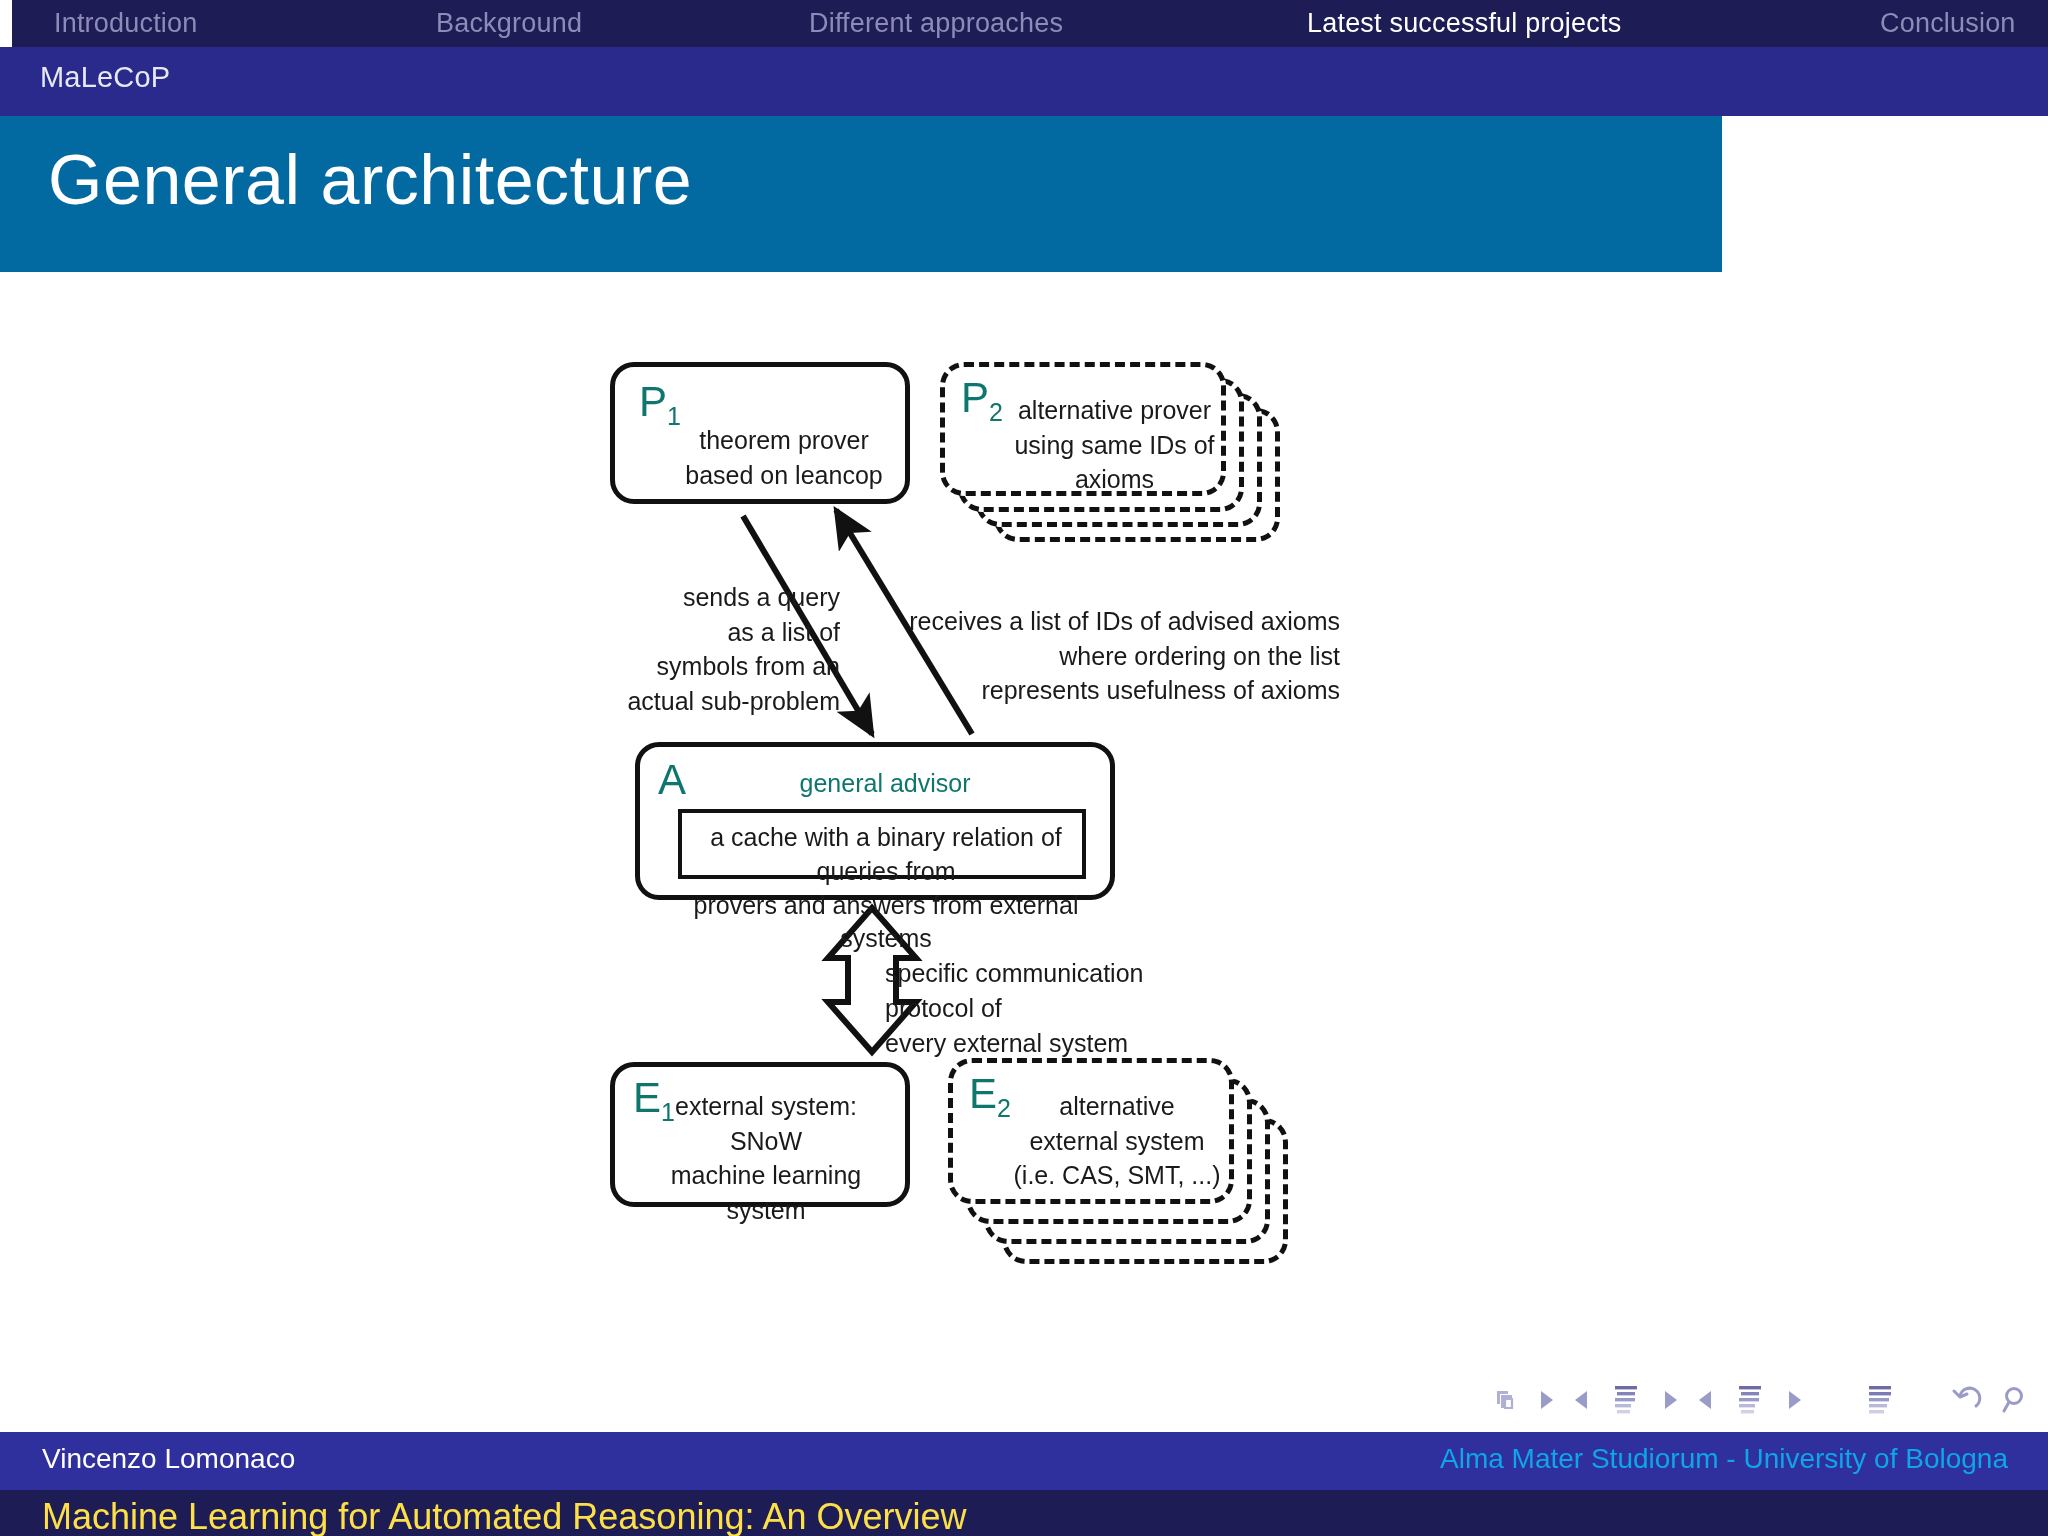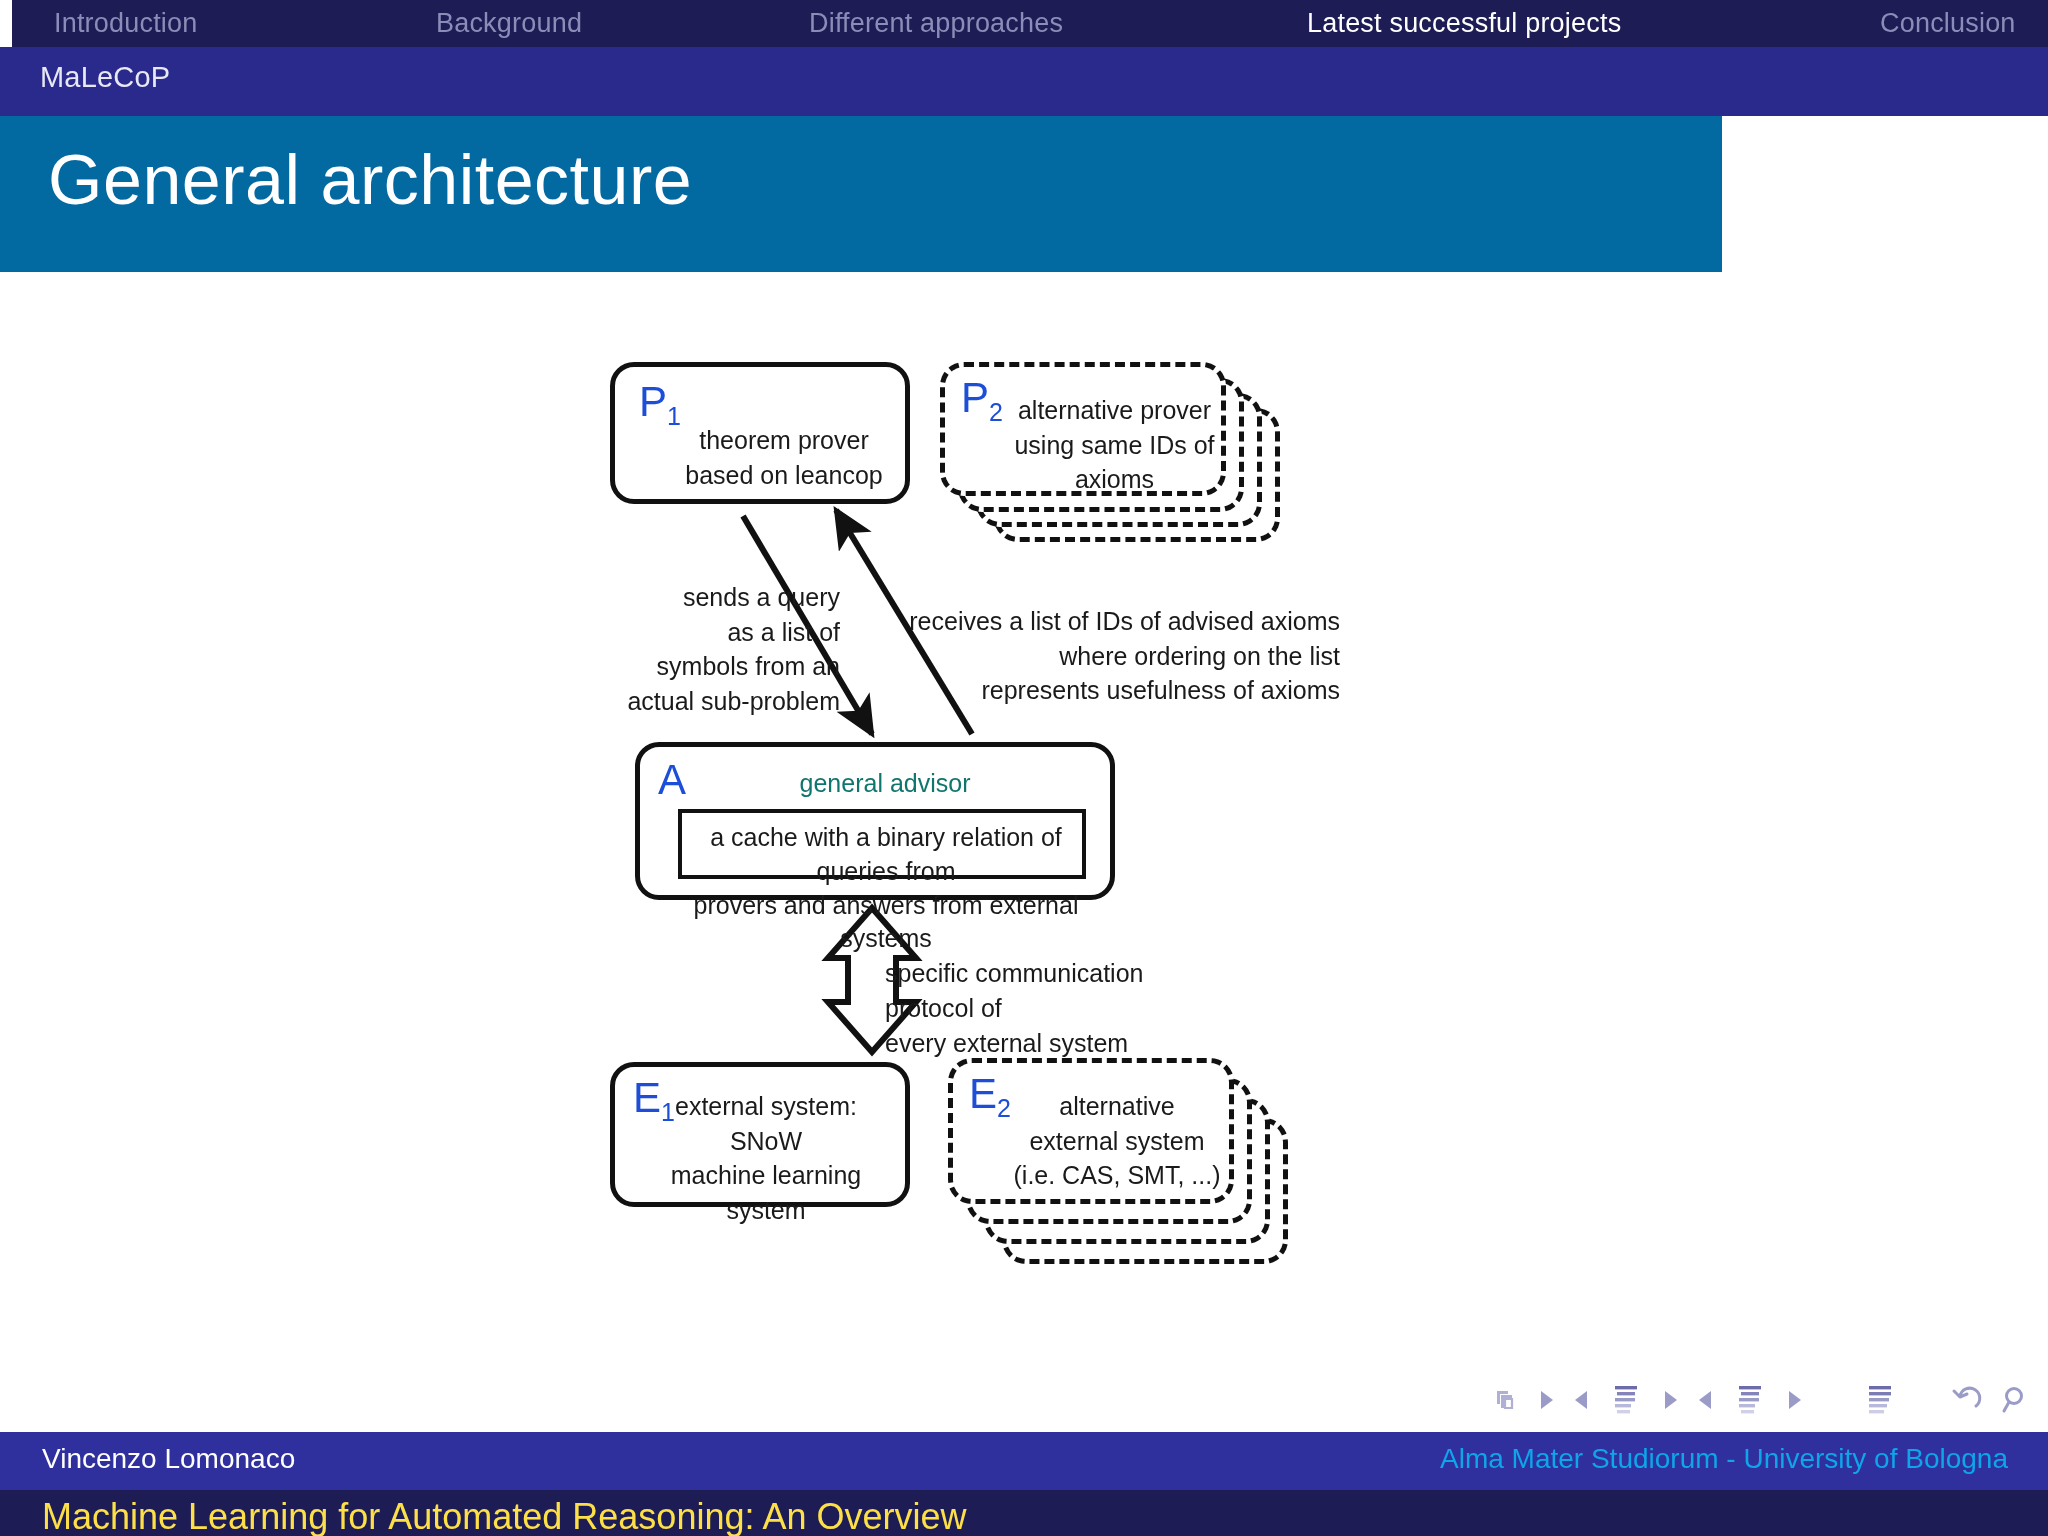--- a/index.html
+++ b/index.html
@@ -95,21 +95,21 @@
   .node-stack-shadow {
     position: absolute;
     border: 5px dashed #111111;
     border-radius: 24px;
     background: #ffffff;
     box-sizing: border-box;
   }
   .node-label-big {
     position: absolute;
     font-size: 42px;
-    color: #1d4ed8;
+    color: #0f766e;
     line-height: 1;
   }
   .node-label-sub {
     font-size: 25px;
     vertical-align: sub;
   }
   .node-text {
     position: absolute;
     font-size: 25px;
     line-height: 1.38;

